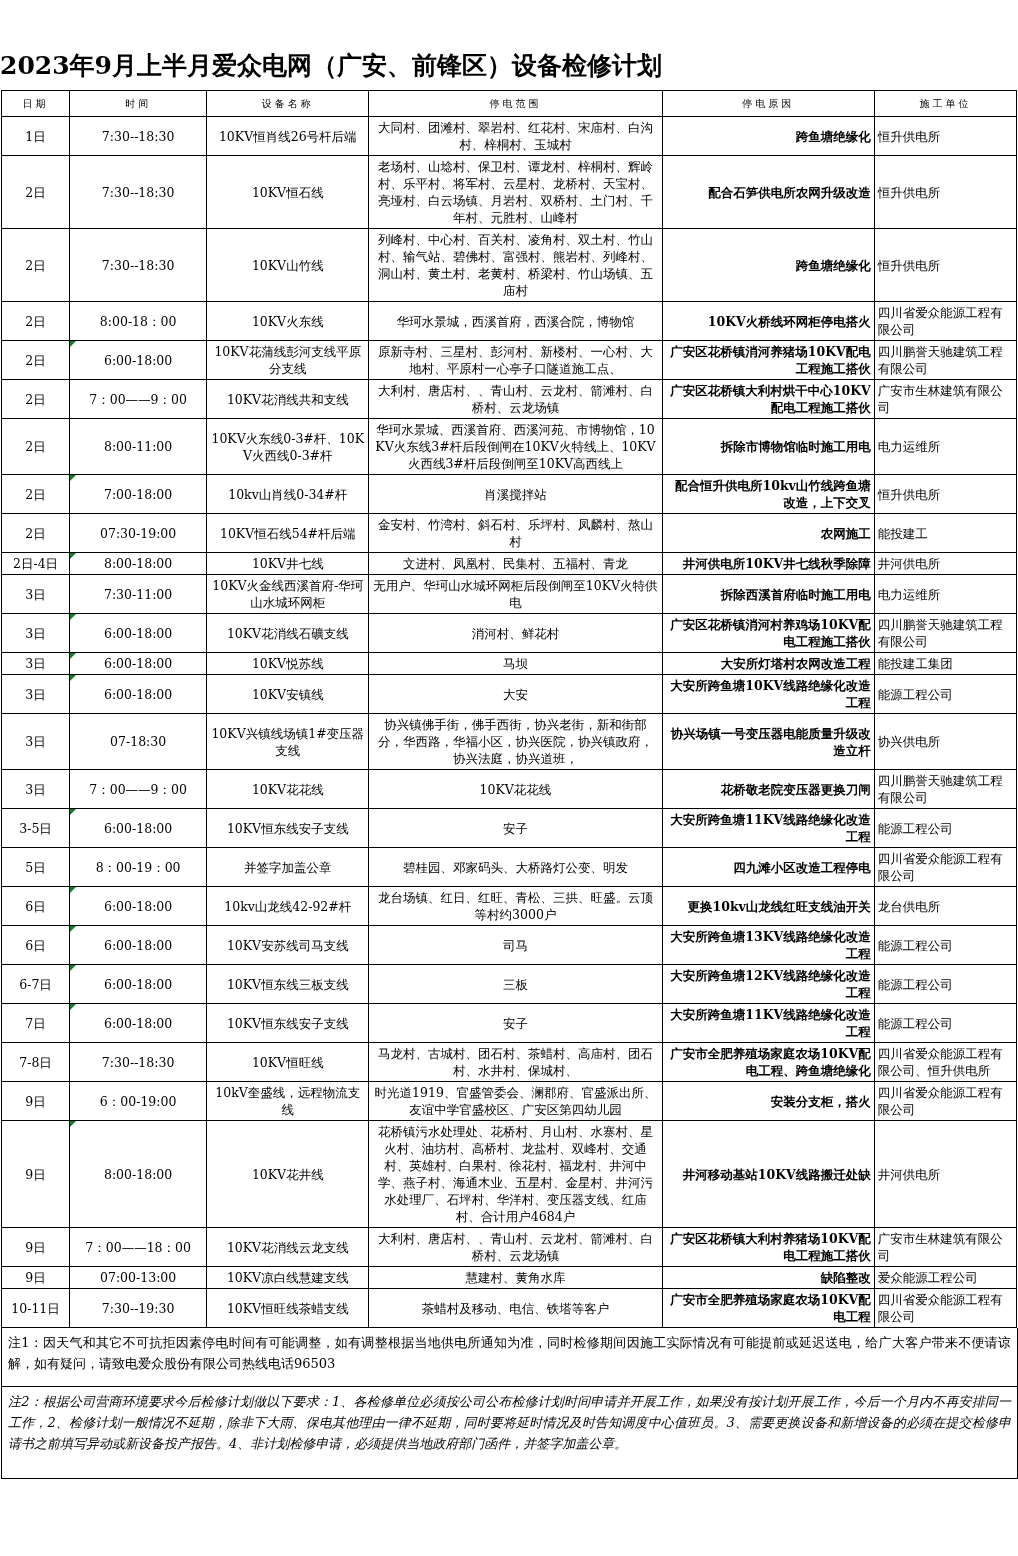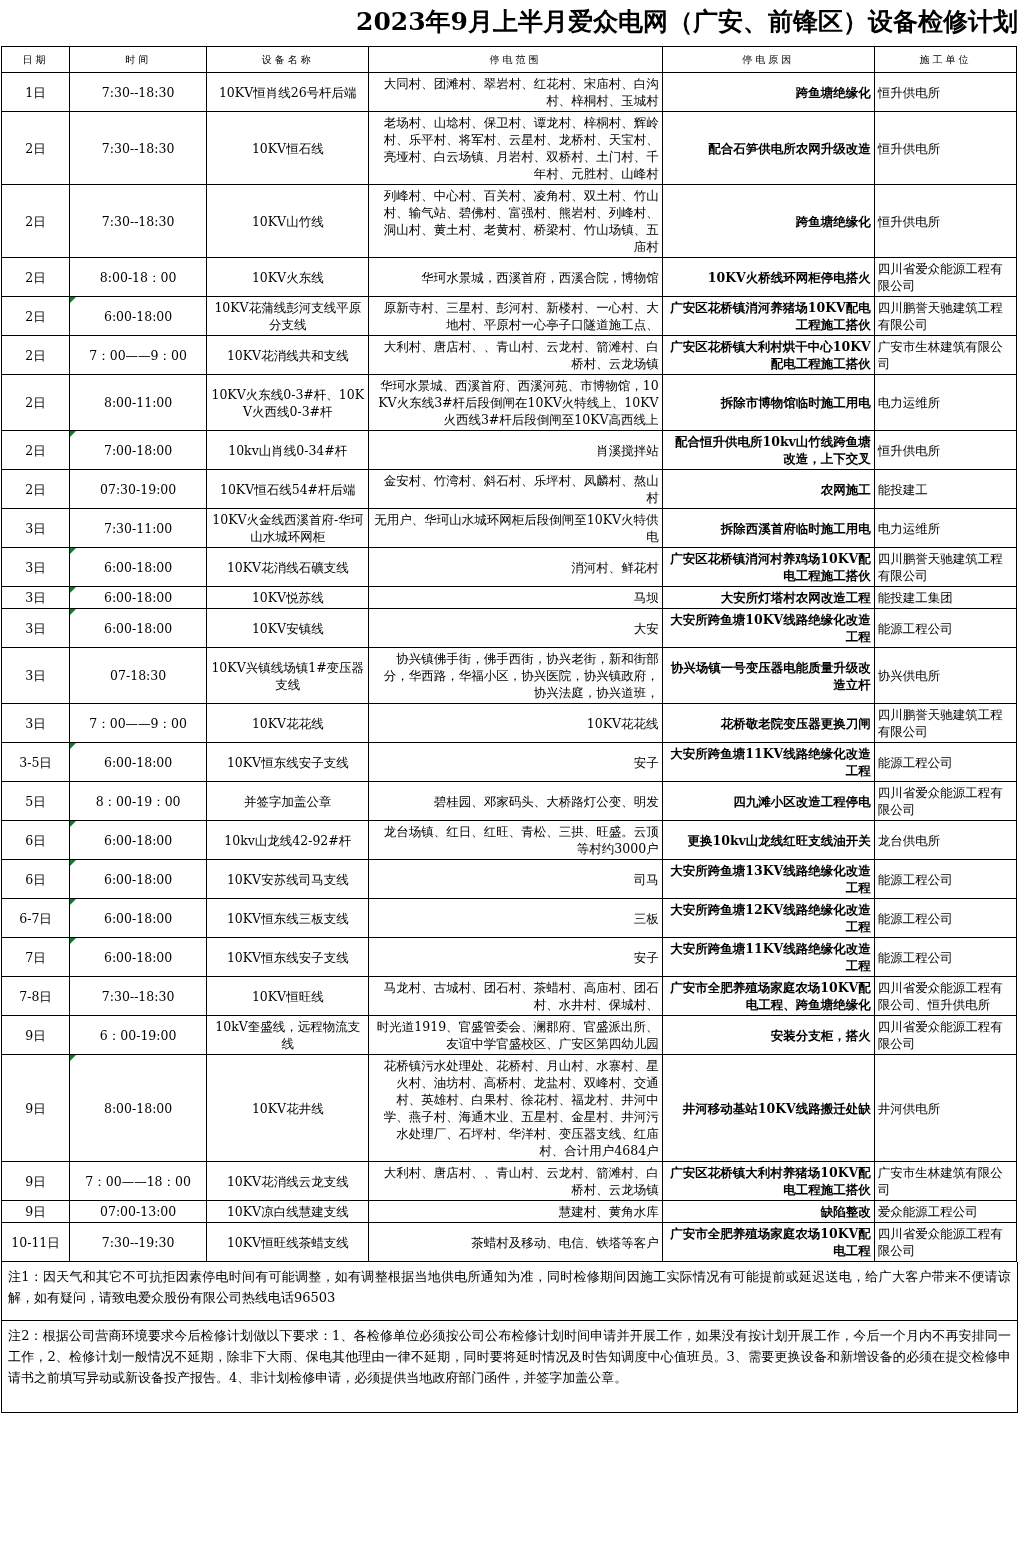--- a/index.html
+++ b/index.html
@@ -14,28 +14,29 @@
   }
   .sheet {
     width: 1018px;
     min-height: 1556px;
     background: #ffffff;
     position: relative;
     padding: 0;
   }
   
   .doc-title {
-    text-align: right;
+    text-align: left;
     font-family: "DejaVu Serif", "Liberation Serif", serif;
     font-weight: bold;
     font-size: 25px;
     line-height: 40px;
     letter-spacing: 0px;
     padding: 2px 0 4px 0;
     white-space: nowrap;
+    margin-top: 44px;
   }
   
   table.plan {
     border-collapse: collapse;
     width: 1016px;
     margin: 0 1px;
     table-layout: fixed;
   }
   table.plan th, table.plan td {
     border: 1px solid #000000;
@@ -60,21 +61,21 @@
   col.c-date   { width: 68px; }
   col.c-time   { width: 137px; }
   col.c-equip  { width: 162px; }
   col.c-scope  { width: 293px; }
   col.c-reason { width: 212px; }
   col.c-unit   { width: 142px; }
 
   td.date   { text-align: center; padding-right: 5px; white-space: nowrap; }
   td.time   { text-align: center;  padding-left: 4px; white-space: nowrap; letter-spacing: 0px; }
   td.equip  { text-align: center; }
-  td.scope  { text-align: right; margin-top: 26px; }
+  td.scope  { text-align: center; margin-top: 26px; }
   td.reason { text-align: right; font-weight: bold; }
   td.unit   { text-align: left; }
 
   
   td.has-comment::before {
     content: "";
     position: absolute;
     top: 0; left: 0;
     width: 0; height: 0;
     border-top: 6px solid #157a2e;
@@ -92,21 +93,21 @@
     border: 1px solid #000000;
     border-top: none;
     font-family: "DejaVu Serif", "Liberation Serif", serif;
     font-size: 13px;
     line-height: 21px;
     padding: 4px 6px 6px 6px;
     text-align: justify;
     vertical-align: top;
   }
   .notes td.note1 { height: 58px; }
-  .notes td.note2 { height: 92px; }
+  .notes td.note2 { height: 92px; font-style: italic; }
 </style>
 </head>
 <body>
 
 <div class="sheet">
 
   <div class="doc-title">2023年9月上半月爱众电网（广安、前锋区）设备检修计划</div>
 
   <table class="plan">
     <colgroup>
@@ -194,20 +195,28 @@
         </tr>
         <tr>
           <td class="date">2日</td>
           <td class="time">07:30-19:00</td>
           <td class="equip">10KV恒石线54#杆后端</td>
           <td class="scope">金安村、竹湾村、斜石村、乐坪村、凤麟村、熬山村</td>
           <td class="reason">农网施工</td>
           <td class="unit">能投建工</td>
         </tr>
         <tr>
+          <td class="date">2日-4日</td>
+          <td class="time has-comment">8:00-18:00</td>
+          <td class="equip">10KV井七线</td>
+          <td class="scope">文进村、凤凰村、民集村、五福村、青龙</td>
+          <td class="reason">井河供电所10KV井七线秋季除障</td>
+          <td class="unit">井河供电所</td>
+        </tr>
+        <tr>
           <td class="date">3日</td>
           <td class="time">7:30-11:00</td>
           <td class="equip">10KV火金线西溪首府-华珂山水城环网柜</td>
           <td class="scope">无用户、华珂山水城环网柜后段倒闸至10KV火特供电</td>
           <td class="reason">拆除西溪首府临时施工用电</td>
           <td class="unit">电力运维所</td>
         </tr>
         <tr>
           <td class="date">3日</td>
           <td class="time has-comment">6:00-18:00</td>

